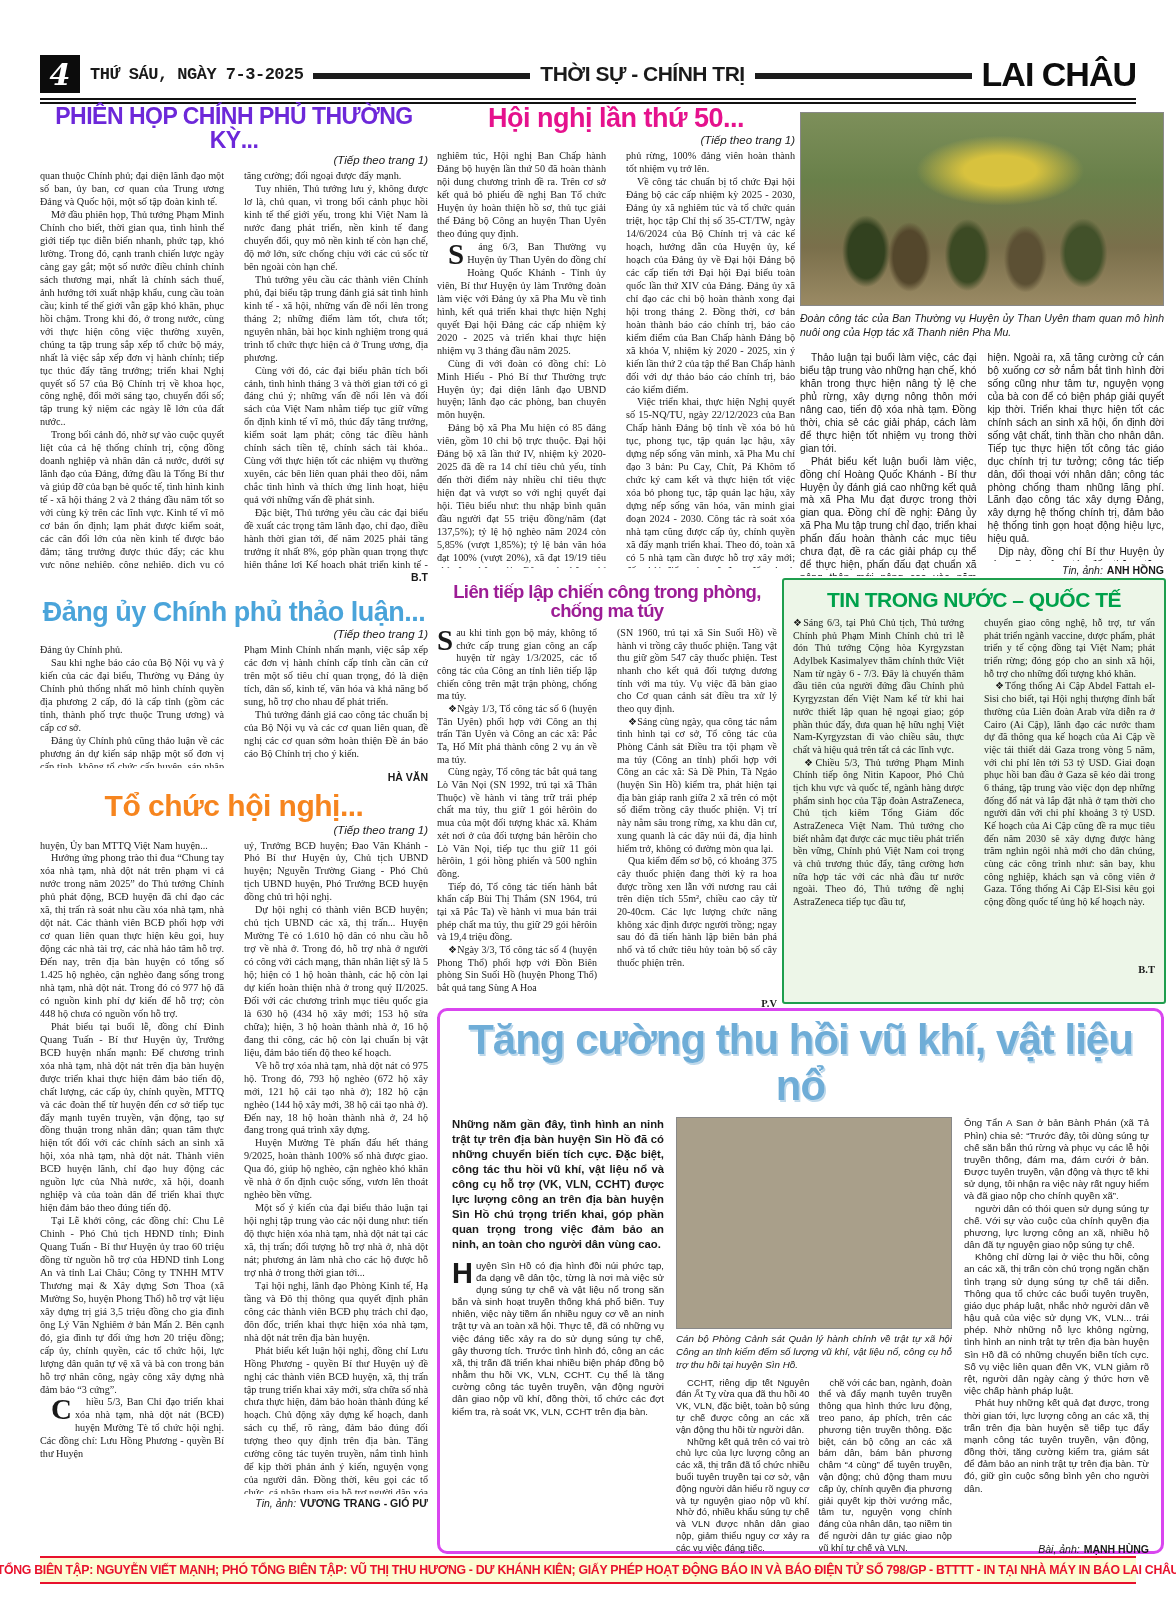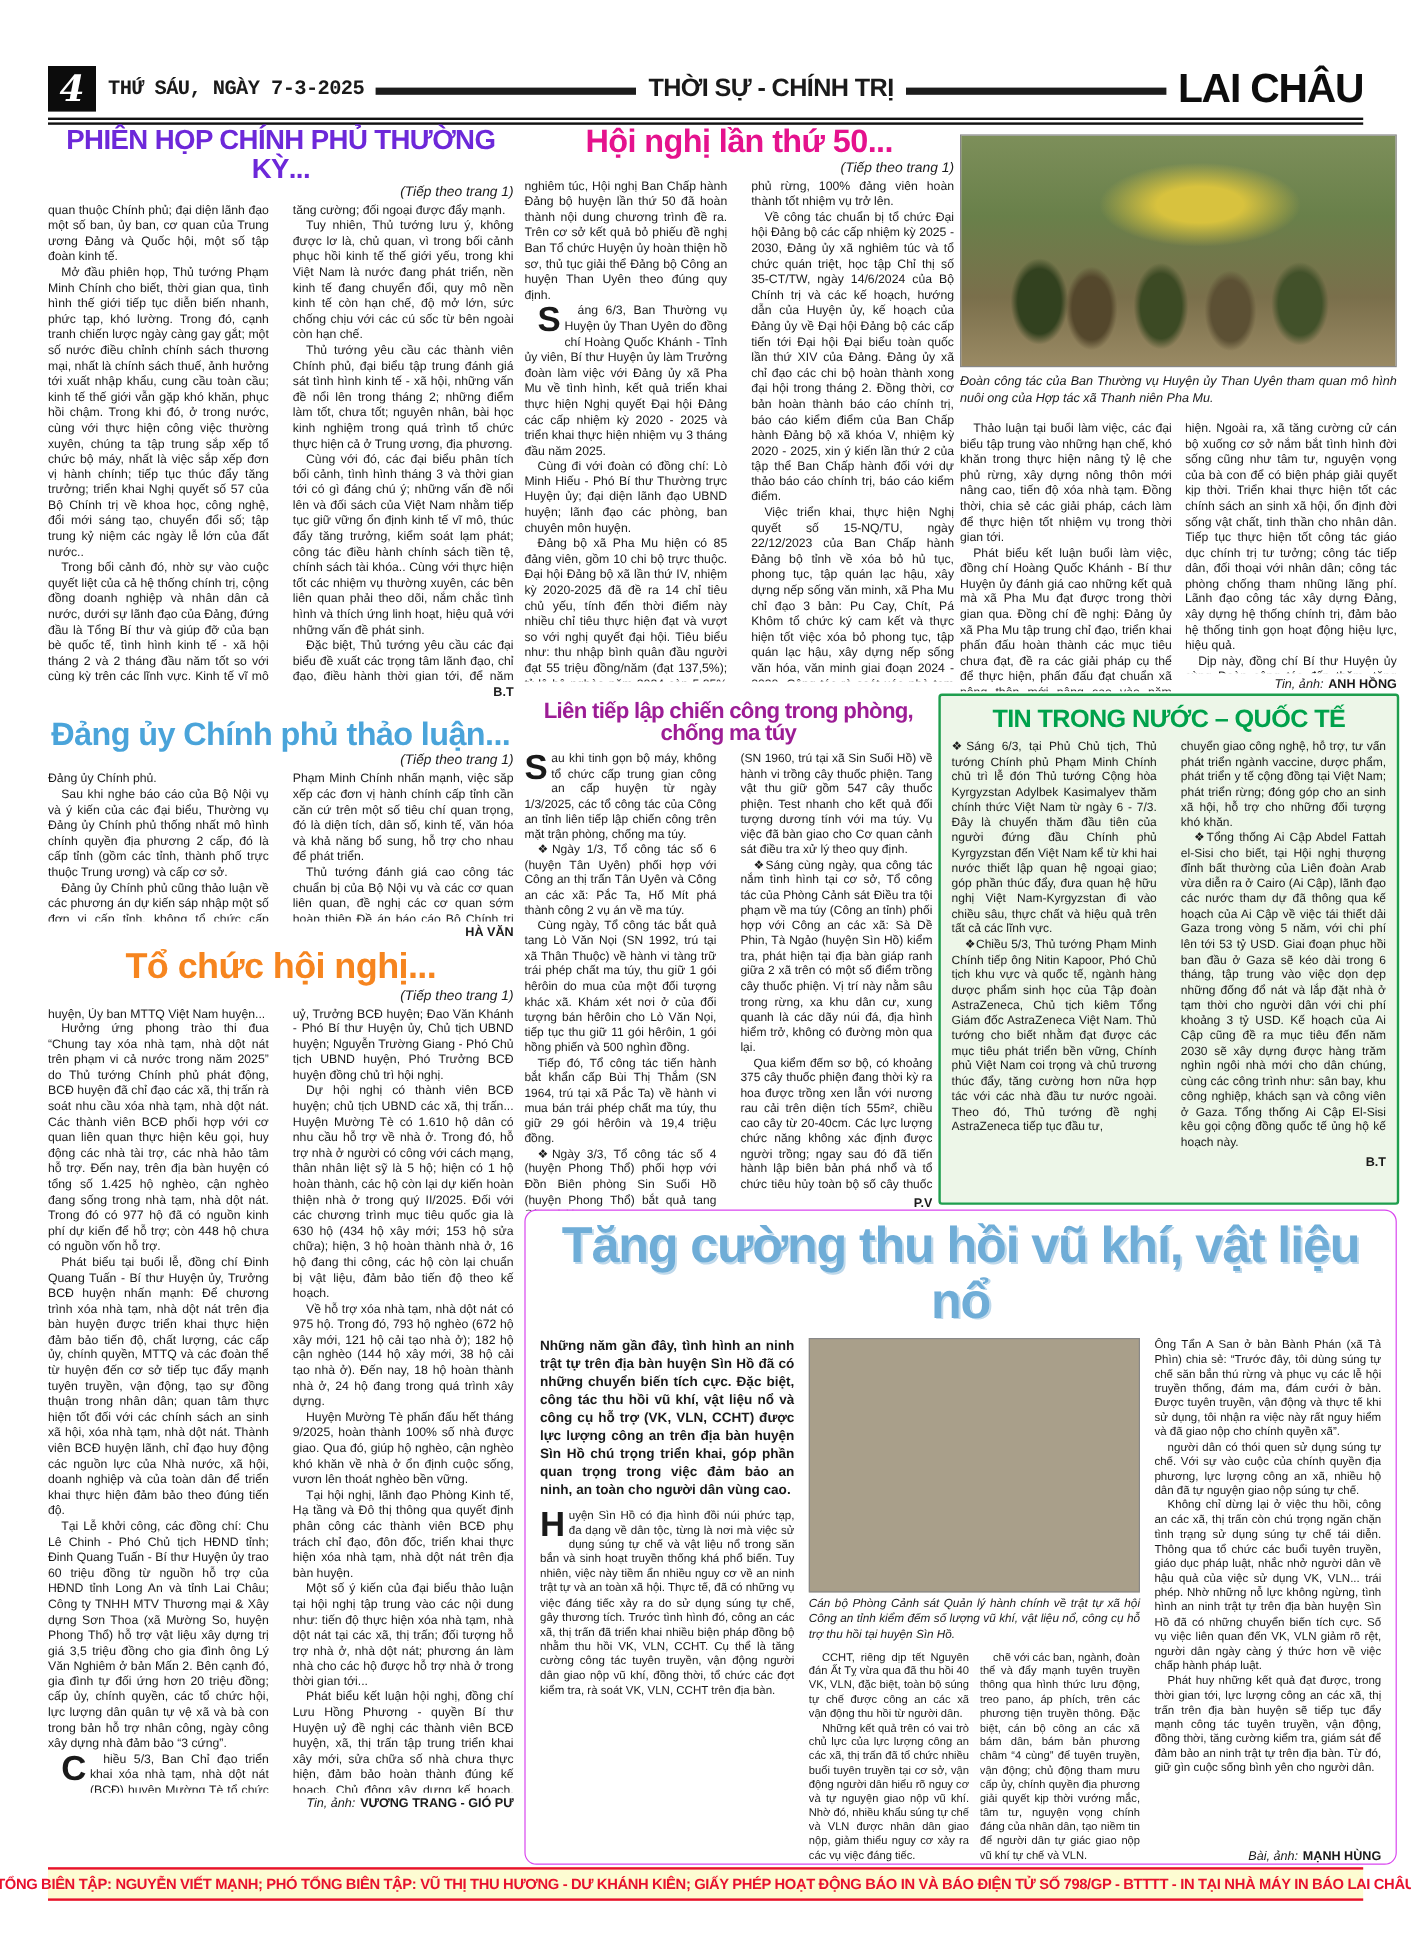--- a/index.html
+++ b/index.html
@@ -12,21 +12,21 @@
   .hdate { font-size:17px; font-weight:bold; letter-spacing:-0.5px; white-space:nowrap;font-family:Liberation Mono, monospace; }
   .hrule { flex:1; height:6px; background:#1c1c1c; margin-top:4px; }
   .hsection { font-size:21px; font-weight:bold; letter-spacing:-0.5px; white-space:nowrap; }
   .hmast { font-size:34px; font-weight:bold; letter-spacing:-1px; white-space:nowrap; color:#0d0d0d; }
   .hdr-dbl { position:absolute; left:40px; top:98px; width:1096px; height:6px; border-top:2px solid #111; border-bottom:2px solid #111; }
 
   
   .art { position:absolute; }
   .hl { font-weight:bold; text-align:center; letter-spacing:-0.5px; line-height:1.05; }
   .continued { text-align:right; font-style:italic; font-size:11.5px; margin:2px 0 4px; }
-  .cols { display:flex; gap:20px; }
+  .cols { display:flex; gap:20px;font-family:Liberation Serif, serif; }
   .col { flex:1; overflow:hidden; }
   .col p, .coltext p { margin:0; text-align:justify; text-indent:11px; line-height:1.27; }
   .cols .col > p:first-child, .coltext > p:first-child { text-indent:0; }
   .dropcap::first-letter { float:left; font-size:29px; line-height:25px; font-weight:bold; padding:1px 3px 0 0; }
   .byline { text-align:right; font-weight:bold; font-size:10.5px; margin-top:3px; }
   .byline .prefix { font-style:italic; font-weight:normal; margin-right:4px; }
   .colwrap { display:flex; flex-direction:column; overflow:hidden; }
   .colwrap .coltext { flex:1; overflow:hidden; }
 
   
@@ -64,21 +64,21 @@
   .art-matuy { left:437px; top:582px; width:340px; font-size:10px; }
   .art-matuy .hl { font-size:18.5px; letter-spacing:-0.6px; }
   .art-matuy .cols { height:382px; margin-top:6px; }
 
   
   .tinbox { position:absolute; left:782px; top:578px; width:384px; height:426px; background:#edf6e8; border:2px solid #1f9e4e; border-radius:3px; padding:6px 9px; font-size:10px; }
   .tinbox-title { text-align:center; font-weight:bold; font-size:21px; letter-spacing:-0.5px; margin:2px 0 5px; }
   .tinbox .cols { height:358px; }
 
   
-  .vukhi { position:absolute; left:437px; top:1008px; width:727px; height:546px; border:1px solid #d946ef; border-radius:10px; padding:4px 12px 8px; background:#fff; }
+  .vukhi { position:absolute; left:437px; top:1008px; width:727px; height:546px; border:3px solid #d946ef; border-radius:10px; padding:4px 12px 8px; background:#fff; }
   .vukhi-title { text-align:center; font-weight:bold; font-size:42px; letter-spacing:-1px; line-height:1.1; text-shadow:0 0 1px #ffffff, 1.5px 1.5px 0 #bcd7ea; margin:2px 0 8px; }
   .vk-body { display:flex; gap:12px; height:438px; font-size:9.6px; }
   .vk-col1 { width:212px; display:flex; flex-direction:column; overflow:hidden; }
   .vk-intro { font-weight:bold; font-size:11.3px; line-height:1.32; text-align:justify; margin-bottom:8px; }
   .vk-body1 { flex:1; overflow:hidden; }
   .vk-mid { width:276px; display:flex; flex-direction:column; }
   .photo-bot { width:276px; height:212px;
     background:
       radial-gradient(ellipse 26px 62px at 24% 48%, #2e4d26 0 45%, transparent 60%),
       radial-gradient(ellipse 10px 10px at 24% 24%, #d8c9a8 0 45%, transparent 70%),
@@ -155,22 +155,22 @@
         <p>Hưởng ứng phong trào thi đua “Chung tay xóa nhà tạm, nhà dột nát trên phạm vi cả nước trong năm 2025” do Thủ tướng Chính phủ phát động, BCĐ huyện đã chỉ đạo các xã, thị trấn rà soát nhu cầu xóa nhà tạm, nhà dột nát. Các thành viên BCĐ phối hợp với cơ quan liên quan thực hiện kêu gọi, huy động các nhà tài trợ, các nhà hảo tâm hỗ trợ. Đến nay, trên địa bàn huyện có tổng số 1.425 hộ nghèo, cận nghèo đang sống trong nhà tạm, nhà dột nát. Trong đó có 977 hộ đã có nguồn kinh phí dự kiến để hỗ trợ; còn 448 hộ chưa có nguồn vốn hỗ trợ.</p>
         <p>Phát biểu tại buổi lễ, đồng chí Đinh Quang Tuấn - Bí thư Huyện ủy, Trưởng BCĐ huyện nhấn mạnh: Để chương trình xóa nhà tạm, nhà dột nát trên địa bàn huyện được triển khai thực hiện đảm bảo tiến độ, chất lượng, các cấp ủy, chính quyền, MTTQ và các đoàn thể từ huyện đến cơ sở tiếp tục đẩy mạnh tuyên truyền, vận động, tạo sự đồng thuận trong nhân dân; quan tâm thực hiện tốt đối với các chính sách an sinh xã hội, xóa nhà tạm, nhà dột nát. Thành viên BCĐ huyện lãnh, chỉ đạo huy động các nguồn lực của Nhà nước, xã hội, doanh nghiệp và của toàn dân để triển khai thực hiện đảm bảo theo đúng tiến độ.</p>
         <p>Tại Lễ khởi công, các đồng chí: Chu Lê Chinh - Phó Chủ tịch HĐND tỉnh; Đinh Quang Tuấn - Bí thư Huyện ủy trao 60 triệu đồng từ nguồn hỗ trợ của HĐND tỉnh Long An và tỉnh Lai Châu; Công ty TNHH MTV Thương mại &amp; Xây dựng Sơn Thoa (xã Mường So, huyện Phong Thổ) hỗ trợ vật liệu xây dựng trị giá 3,5 triệu đồng cho gia đình ông Lý Văn Nghiêm ở bản Mấn 2. Bên cạnh đó, gia đình tự đối ứng hơn 20 triệu đồng; cấp ủy, chính quyền, các tổ chức hội, lực lượng dân quân tự vệ xã và bà con trong bản hỗ trợ nhân công, ngày công xây dựng nhà đảm bảo “3 cứng”.</p>
         <p class="dropcap">Chiều 5/3, Ban Chỉ đạo triển khai xóa nhà tạm, nhà dột nát (BCĐ) huyện Mường Tè tổ chức hội nghị. Các đồng chí: Lưu Hồng Phương - quyền Bí thư Huyện</p>
       </div>
     <div class="col">
         <p>uỷ, Trưởng BCĐ huyện; Đao Văn Khánh - Phó Bí thư Huyện ủy, Chủ tịch UBND huyện; Nguyễn Trường Giang - Phó Chủ tịch UBND huyện, Phó Trưởng BCĐ huyện đồng chủ trì hội nghị.</p>
         <p>Dự hội nghị có thành viên BCĐ huyện; chủ tịch UBND các xã, thị trấn... Huyện Mường Tè có 1.610 hộ dân có nhu cầu hỗ trợ về nhà ở. Trong đó, hỗ trợ nhà ở người có công với cách mạng, thân nhân liệt sỹ là 5 hộ; hiện có 1 hộ hoàn thành, các hộ còn lại dự kiến hoàn thiện nhà ở trong quý II/2025. Đối với các chương trình mục tiêu quốc gia là 630 hộ (434 hộ xây mới; 153 hộ sửa chữa); hiện, 3 hộ hoàn thành nhà ở, 16 hộ đang thi công, các hộ còn lại chuẩn bị vật liệu, đảm bảo tiến độ theo kế hoạch.</p>
         <p>Về hỗ trợ xóa nhà tạm, nhà dột nát có 975 hộ. Trong đó, 793 hộ nghèo (672 hộ xây mới, 121 hộ cải tạo nhà ở); 182 hộ cận nghèo (144 hộ xây mới, 38 hộ cải tạo nhà ở). Đến nay, 18 hộ hoàn thành nhà ở, 24 hộ đang trong quá trình xây dựng.</p>
         <p>Huyện Mường Tè phấn đấu hết tháng 9/2025, hoàn thành 100% số nhà được giao. Qua đó, giúp hộ nghèo, cận nghèo khó khăn về nhà ở ổn định cuộc sống, vươn lên thoát nghèo bền vững.</p>
+        <p>Một số ý kiến của đại biểu thảo luận tại hội nghị tập trung vào các nội dung như: tiến độ thực hiện xóa nhà tạm, nhà dột nát tại các xã, thị trấn; đối tượng hỗ trợ nhà ở, nhà dột nát; phương án làm nhà cho các hộ được hỗ trợ nhà ở trong thời gian tới...</p>
         <p>Tại hội nghị, lãnh đạo Phòng Kinh tế, Hạ tầng và Đô thị thông qua quyết định phân công các thành viên BCĐ phụ trách chỉ đạo, đôn đốc, triển khai thực hiện xóa nhà tạm, nhà dột nát trên địa bàn huyện.</p>
-        <p>Một số ý kiến của đại biểu thảo luận tại hội nghị tập trung vào các nội dung như: tiến độ thực hiện xóa nhà tạm, nhà dột nát tại các xã, thị trấn; đối tượng hỗ trợ nhà ở, nhà dột nát; phương án làm nhà cho các hộ được hỗ trợ nhà ở trong thời gian tới...</p>
         <p>Phát biểu kết luận hội nghị, đồng chí Lưu Hồng Phương - quyền Bí thư Huyện uỷ đề nghị các thành viên BCĐ huyện, xã, thị trấn tập trung triển khai xây mới, sửa chữa số nhà chưa thực hiện, đảm bảo hoàn thành đúng kế hoạch. Chủ động xây dựng kế hoạch, danh sách cụ thể, rõ ràng, đảm bảo đúng đối tượng theo quy định trên địa bàn. Tăng cường công tác tuyên truyền, nắm tình hình để kịp thời phản ánh ý kiến, nguyện vọng của người dân. Đồng thời, kêu gọi các tổ chức, cá nhân tham gia hỗ trợ người dân xóa nhà tạm, nhà dột nát.</p>
       </div>
   </div>
   <div class="byline"><span class="prefix">Tin, ảnh:</span><span>VƯƠNG TRANG - GIÓ PƯ</span></div>
 </section>
 
 <section class="art art-hoinghi">
   <h2 class="hl" style="color: rgb(229, 18, 141);">Hội nghị lần thứ 50...</h2>
   <div class="continued">(Tiếp theo trang 1)</div>
   <div class="cols">

